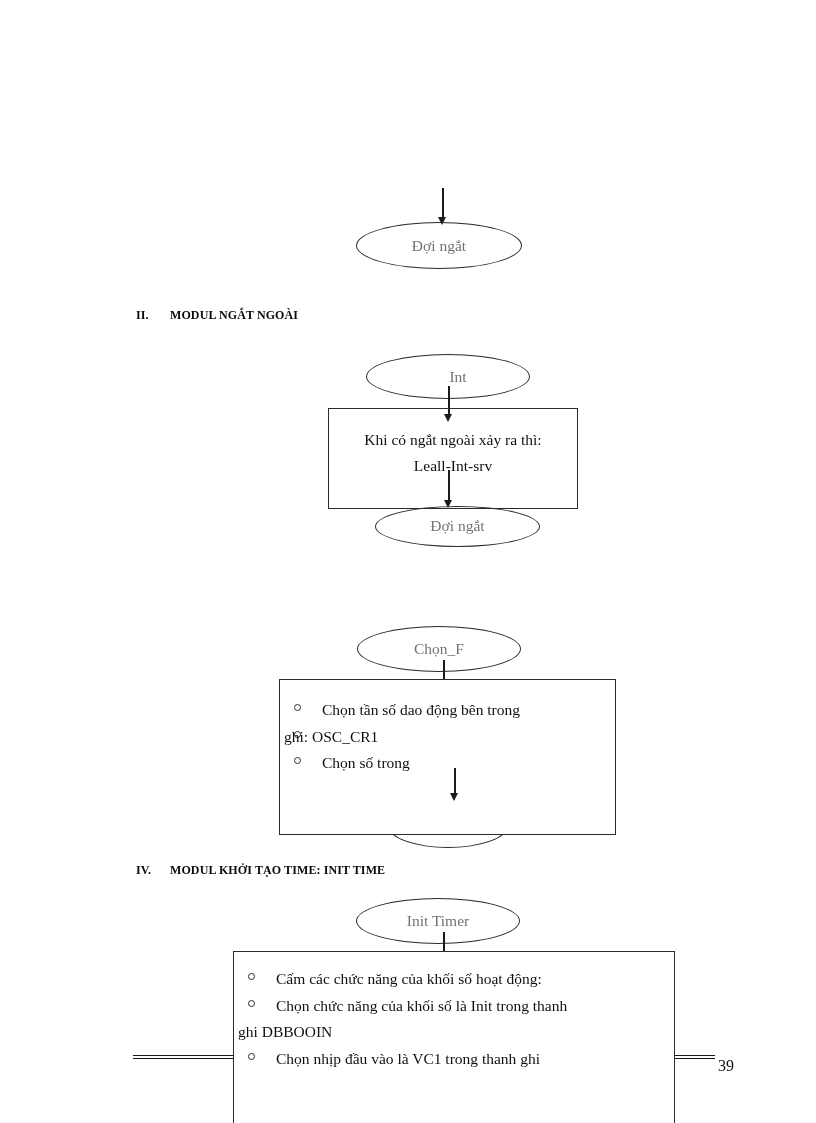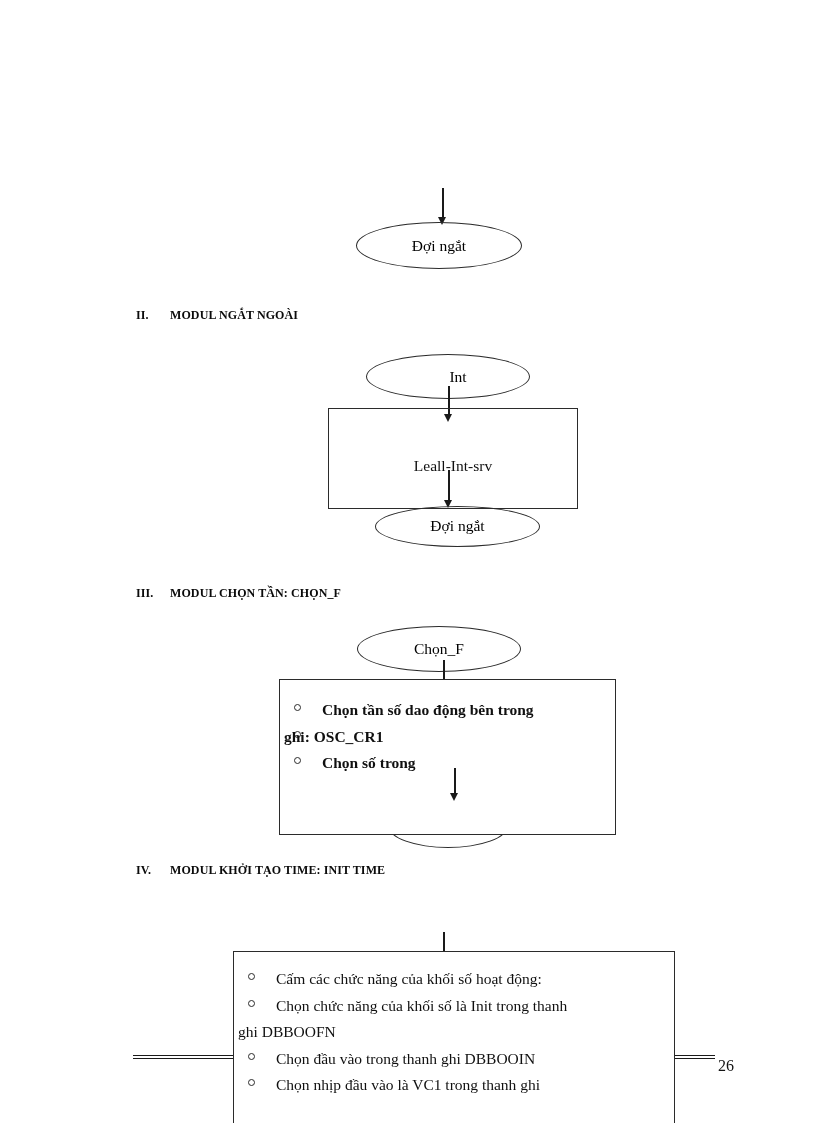--- a/index.html
+++ b/index.html
@@ -43,21 +43,21 @@
     border-radius: 50%;
     box-sizing: border-box;
     background: transparent;
   }
   .ellipse > .etext {
     position: absolute;
     left: 0; right: 0;
     text-align: center;
     font-size: 15.5px;
     white-space: nowrap;
-    color: #000000;
+    color: #737373;
   }
 
   
   .ellipse-clip {
     position: absolute;
     overflow: hidden;
   }
   .ellipse-clip > .inner {
     position: absolute;
     border: 1.5px solid #2b2b2b;
@@ -162,50 +162,48 @@
   <div class="ellipse" style="left:366px; top:354px; width:164px; height:45px;">
     <span class="etext" style="top:13px;margin-left:20px;">Int</span>
   </div>
 
   <div class="arrow" style="left:448px; top:386px; height:36px;">
     <div class="shaft" style="height:29px;"></div>
     <div class="head" style="top:28px;"></div>
   </div>
 
   <div class="procbox transparent" style="left:328px; top:408px; width:250px; height:101px;">
+    <span class="boxline" style="top:22px;">Khi có ngắt ngoài xảy ra thì:</span>
     <span class="boxline" style="top:48px;">Leall-Int-srv</span>
   </div>
 
   <div class="arrow" style="left:448px; top:470px; height:38px;">
     <div class="shaft" style="height:31px;"></div>
     <div class="head" style="top:30px;"></div>
   </div>
 
   <div class="ellipse" style="left:375px; top:506px; width:165px; height:41px;">
     <span class="etext" style="top:10px;">Đợi ngắt</span>
   </div>
 
-  <div class="heading" style="left:136px; top:586px;">
-    <span class="numeral">III.</span><span>MODUL CHỌN TẦN: CHỌN_F</span>
-  </div>
 
   <div class="ellipse" style="left:357px; top:626px; width:164px; height:46px;">
     <span class="etext" style="top:13px;">Chọn_F</span>
   </div>
 
   <div class="arrow" style="left:443px; top:660px; height:33px;">
     <div class="shaft" style="height:26px;"></div>
     <div class="head" style="top:25px;"></div>
   </div>
 
   <div class="ellipse-clip" style="left:388px; top:826px; width:120px; height:22px;">
     <div class="inner" style="left:0px; top:-22px; width:120px; height:44px;"></div>
   </div>
 
-  <div class="procbox" style="left:279px; top:679px; width:337px; height:156px;font-weight:bold;">
+  <div class="procbox" style="left:279px; top:679px; width:337px; height:156px;">
     <div class="bullets" style="left:4px; top:17px; width:330px;">
       <div class="bl">
         <span class="marker"></span>
         <span class="btext">Chọn tần số dao động bên trong</span>
       </div>
       <div class="bl">
         <span class="marker"></span>
       </div>
       <div class="bl nomark">
         <span class="btext">ghi: OSC_CR1</span>
@@ -219,47 +217,46 @@
     <div class="arrow" style="left:174px; top:88px; height:33px;">
       <div class="shaft" style="height:26px;"></div>
       <div class="head" style="top:25px;"></div>
     </div>
   </div>
 
   <div class="heading" style="left:136px; top:863px;">
     <span class="numeral">IV.</span><span>MODUL KHỞI TẠO TIME: INIT TIME</span>
   </div>
 
+  <div class="ellipse" style="left:356px; top:898px; width:164px; height:46px;">
+    <span class="etext" style="top:13px;">Init Timer</span>
+  </div>
 
   <div class="arrow" style="left:443px; top:932px; height:33px;">
     <div class="shaft" style="height:26px;"></div>
     <div class="head" style="top:25px;"></div>
   </div>
 
   <div class="footer-rule" style="left:133px; top:1055px; width:582px;"></div>
 
   <div class="procbox" style="left:233px; top:951px; width:442px; height:175px;">
     <div class="bullets" style="left:4px; top:14px; width:436px;">
       <div class="bl">
         <span class="marker"></span>
         <span class="btext">Cấm các chức năng của khối số hoạt động:</span>
       </div>
       <div class="bl">
         <span class="marker"></span>
         <span class="btext">Chọn chức năng của khối số là Init trong thanh</span>
       </div>
       <div class="bl nomark">
-        <span class="btext">ghi DBBOOFN</span>
-      </div>
-      <div class="bl">
-        <span class="marker"></span>
-        <span class="btext">Chọn đầu vào trong thanh ghi DBBOOIN</span>
+        <span class="btext">ghi DBBOOIN</span>
       </div>
       <div class="bl">
         <span class="marker"></span>
         <span class="btext">Chọn nhịp đầu vào là VC1 trong thanh ghi</span>
       </div>
     </div>
   </div>
 
-  <div class="page-number" style="left:718px; top:1057px;">26</div>
+  <div class="page-number" style="left:718px; top:1057px;">39</div>
 
 </div>
 
 </body></html>

